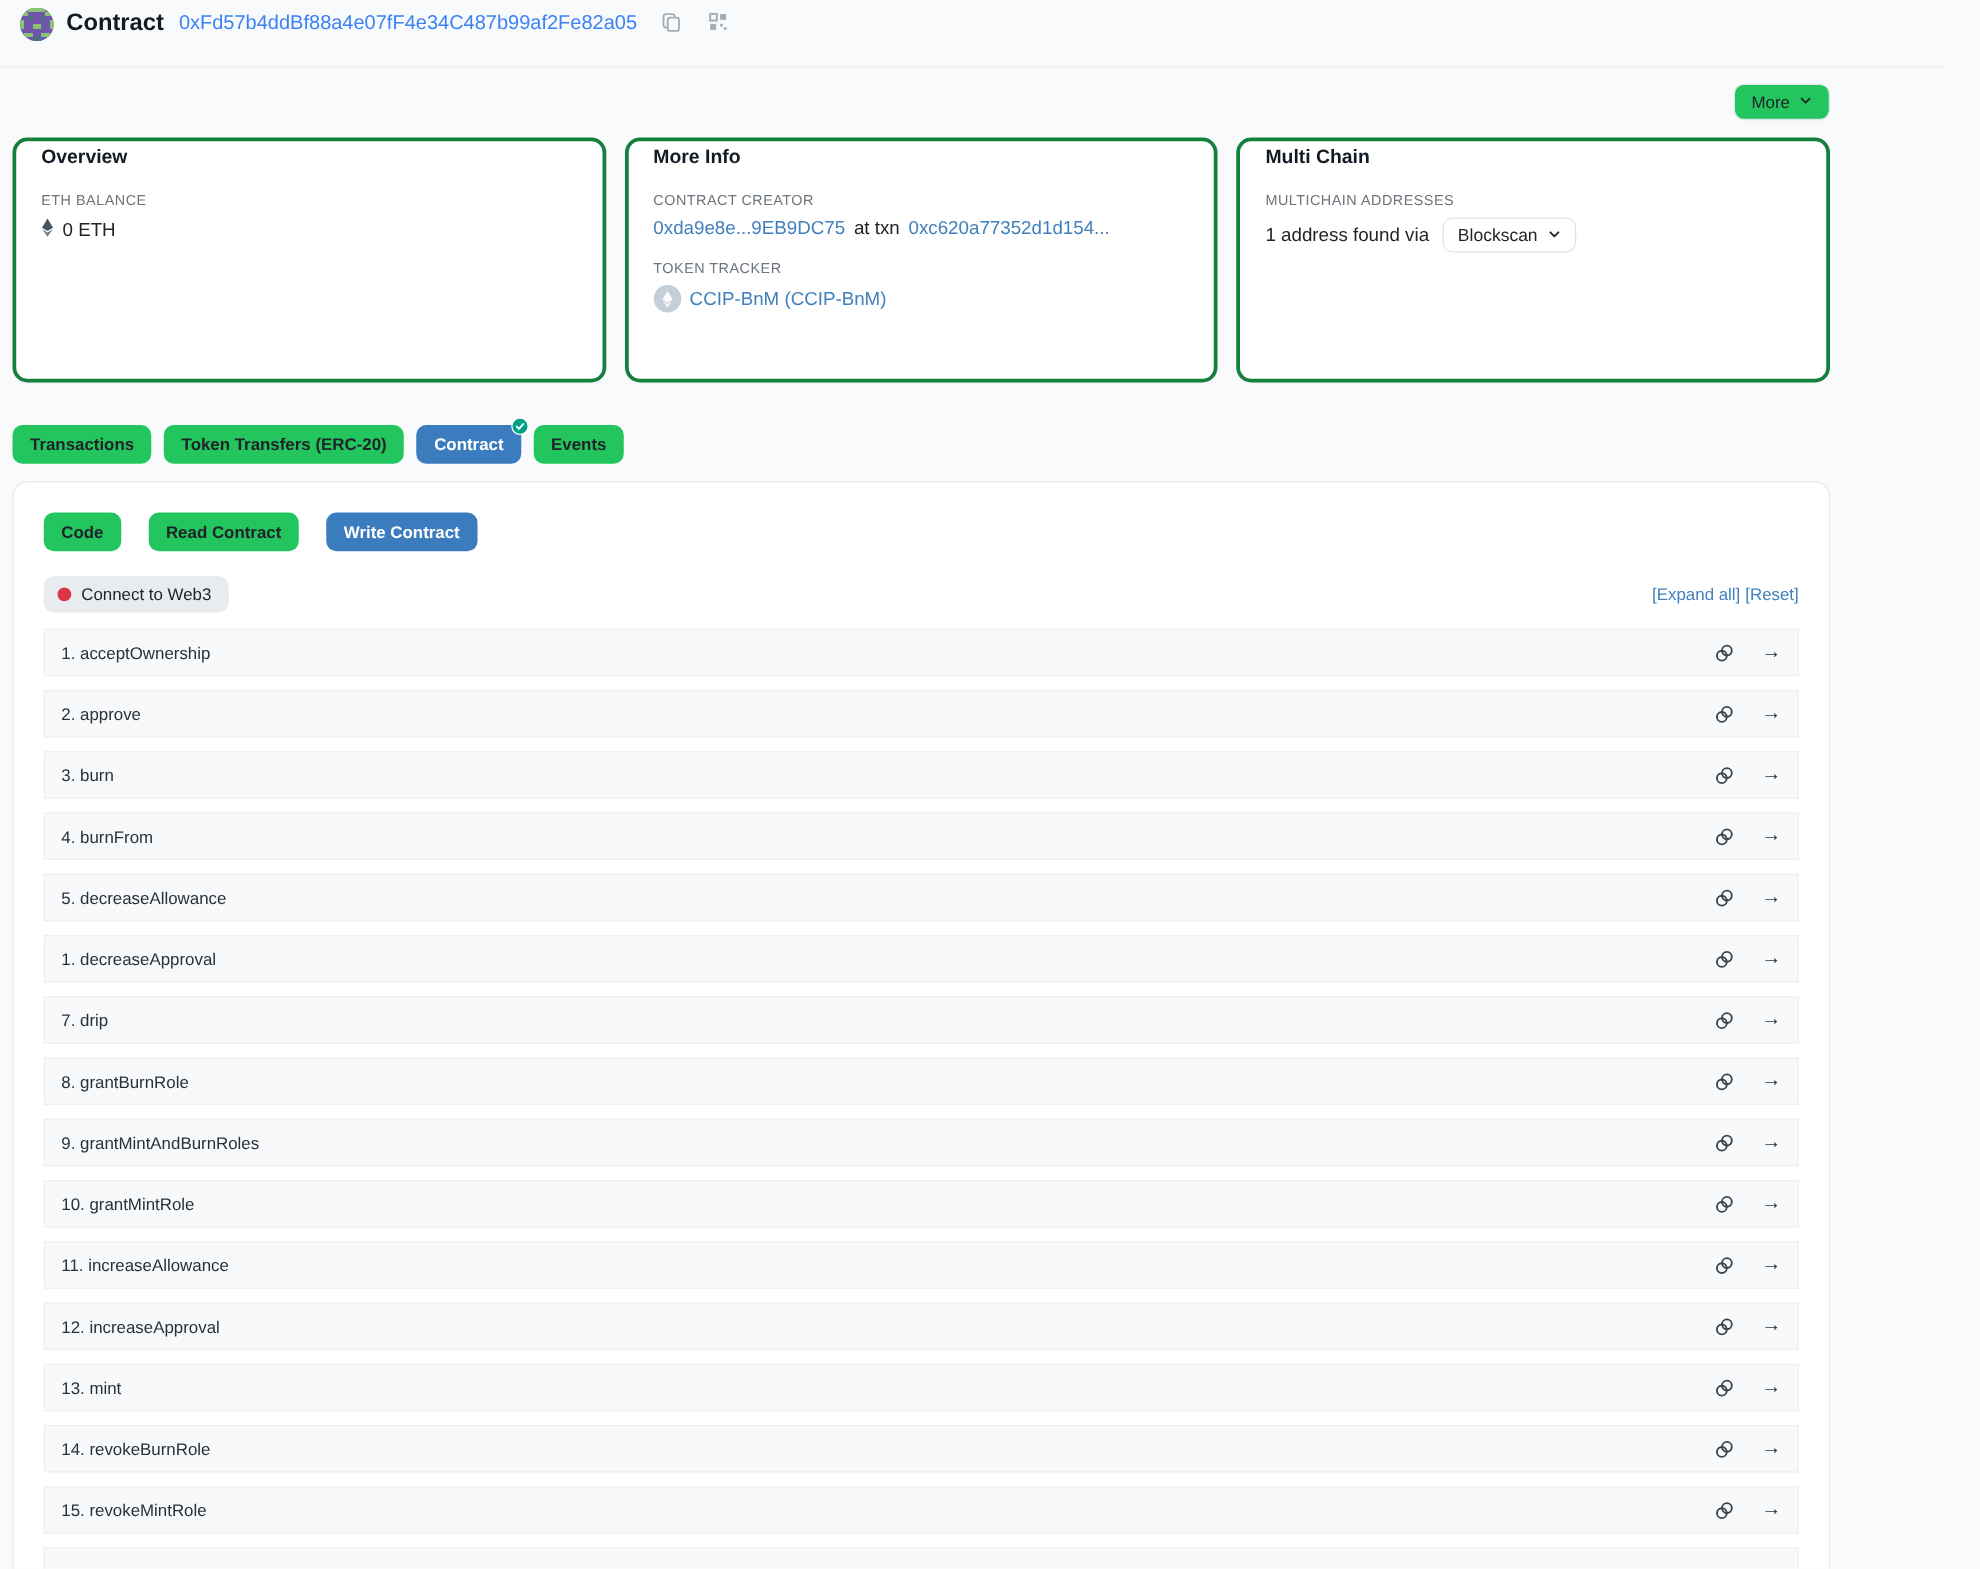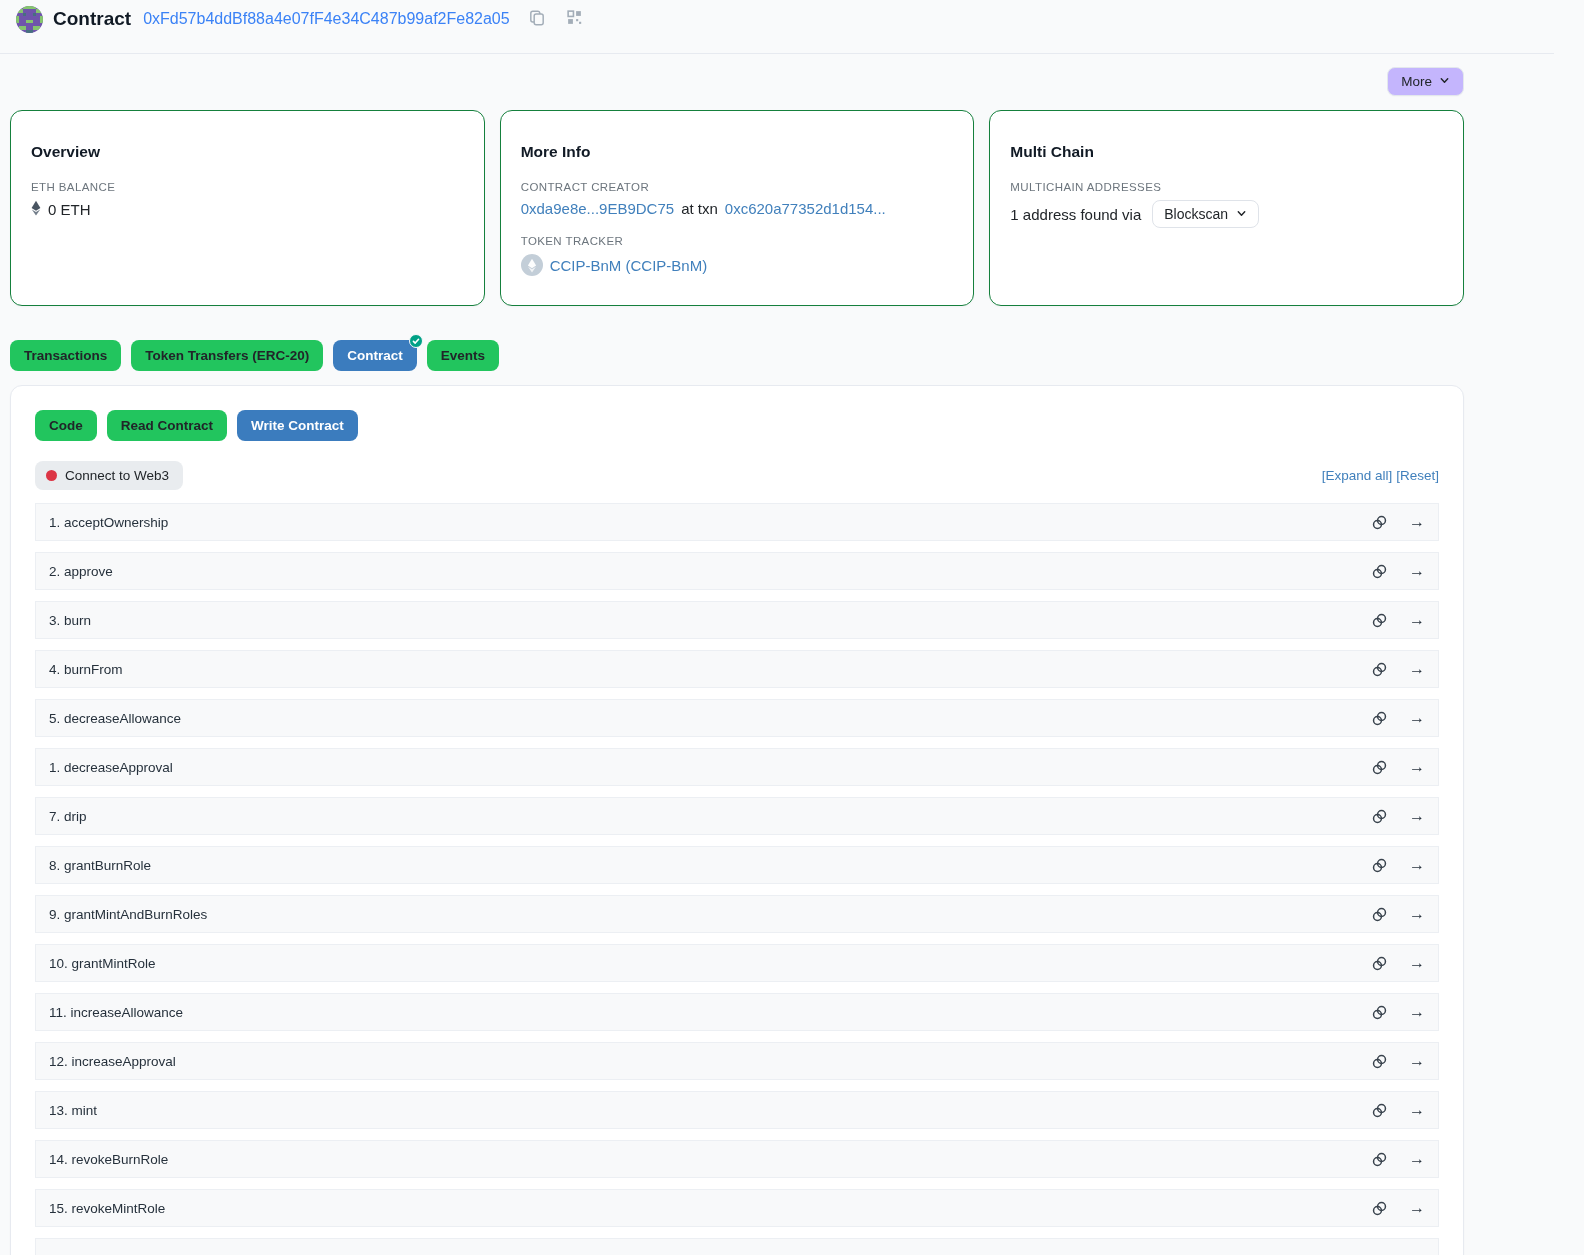--- a/index.html
+++ b/index.html
@@ -24,31 +24,31 @@
     background: none; border: none; cursor: pointer;
     display: inline-flex; align-items: center; justify-content: center;
     padding: 2px; margin-left: 6px;
   }
   .header-divider { border-top: 1px solid #e7eaf0; margin-top: 15px; }
 
   
   .toolbar-row { display: flex; justify-content: flex-end; margin: 13px 90px 0 10px; }
   .more-button {
     display: inline-flex; align-items: center; gap: 7px;
-    background: #c4b5fd; border: 1px solid #e3e7ed; border-radius: 8px;
+    background: #22c55e; border: 1px solid #e3e7ed; border-radius: 8px;
     padding: 6px 13px; font-size: 13.5px; font-weight: 500; color: #212529;
     font-family: inherit; cursor: pointer;
     box-shadow: 0 1px 1px rgba(0,0,0,.02);
   }
 
   
   .cards-row { display: flex; gap: 15px; margin: 14px 90px 0 10px; }
   .info-card {
-    flex: 1; background: #fff; border: 1px solid #15803d; border-radius: 12px;
-    padding: 32px 20px; height: 196px;
+    flex: 1; background: #fff; border: 3px solid #15803d; border-radius: 12px;
+    padding: 4px 20px; height: 196px;
     box-shadow: 0 1px 2px rgba(16,24,40,.03);
   }
   .card-title { font-size: 15.5px; font-weight: 700; color: #111a25; margin-bottom: 20px; }
   .field-label {
     font-size: 11.5px; color: #6c757d; font-weight: 500;
     letter-spacing: .4px; margin-bottom: 7px; text-transform: none;
   }
   .field-row { display: flex; align-items: center; gap: 7px; font-size: 15px; margin-bottom: 18px; }
   a.link { color: #4180bc; text-decoration: none; }
   .token-circle {
@@ -78,21 +78,21 @@
     display: flex; align-items: center; justify-content: center;
   }
 
   
   .content-card {
     background: #fff; border: 1px solid #e7eaf0; border-radius: 12px;
     margin: 14px 90px 0 10px; padding: 24px 24px 40px 24px;
     min-height: 900px;
     box-shadow: 0 1px 2px rgba(16,24,40,.03);
   }
-  .subtabs-row { display: flex; gap: 10px; }
+  .subtabs-row { display: flex; gap: 22px; }
   .connect-row {
     display: flex; align-items: center; justify-content: space-between;
     margin-top: 20px; margin-bottom: 13px;
   }
   .connect-button {
     display: inline-flex; align-items: center; gap: 8px;
     background: #e9ecef; border: none; border-radius: 8px;
     padding: 7px 14px 7px 11px; font-size: 13.5px; color: #212529;
     font-family: inherit; cursor: pointer;
   }

